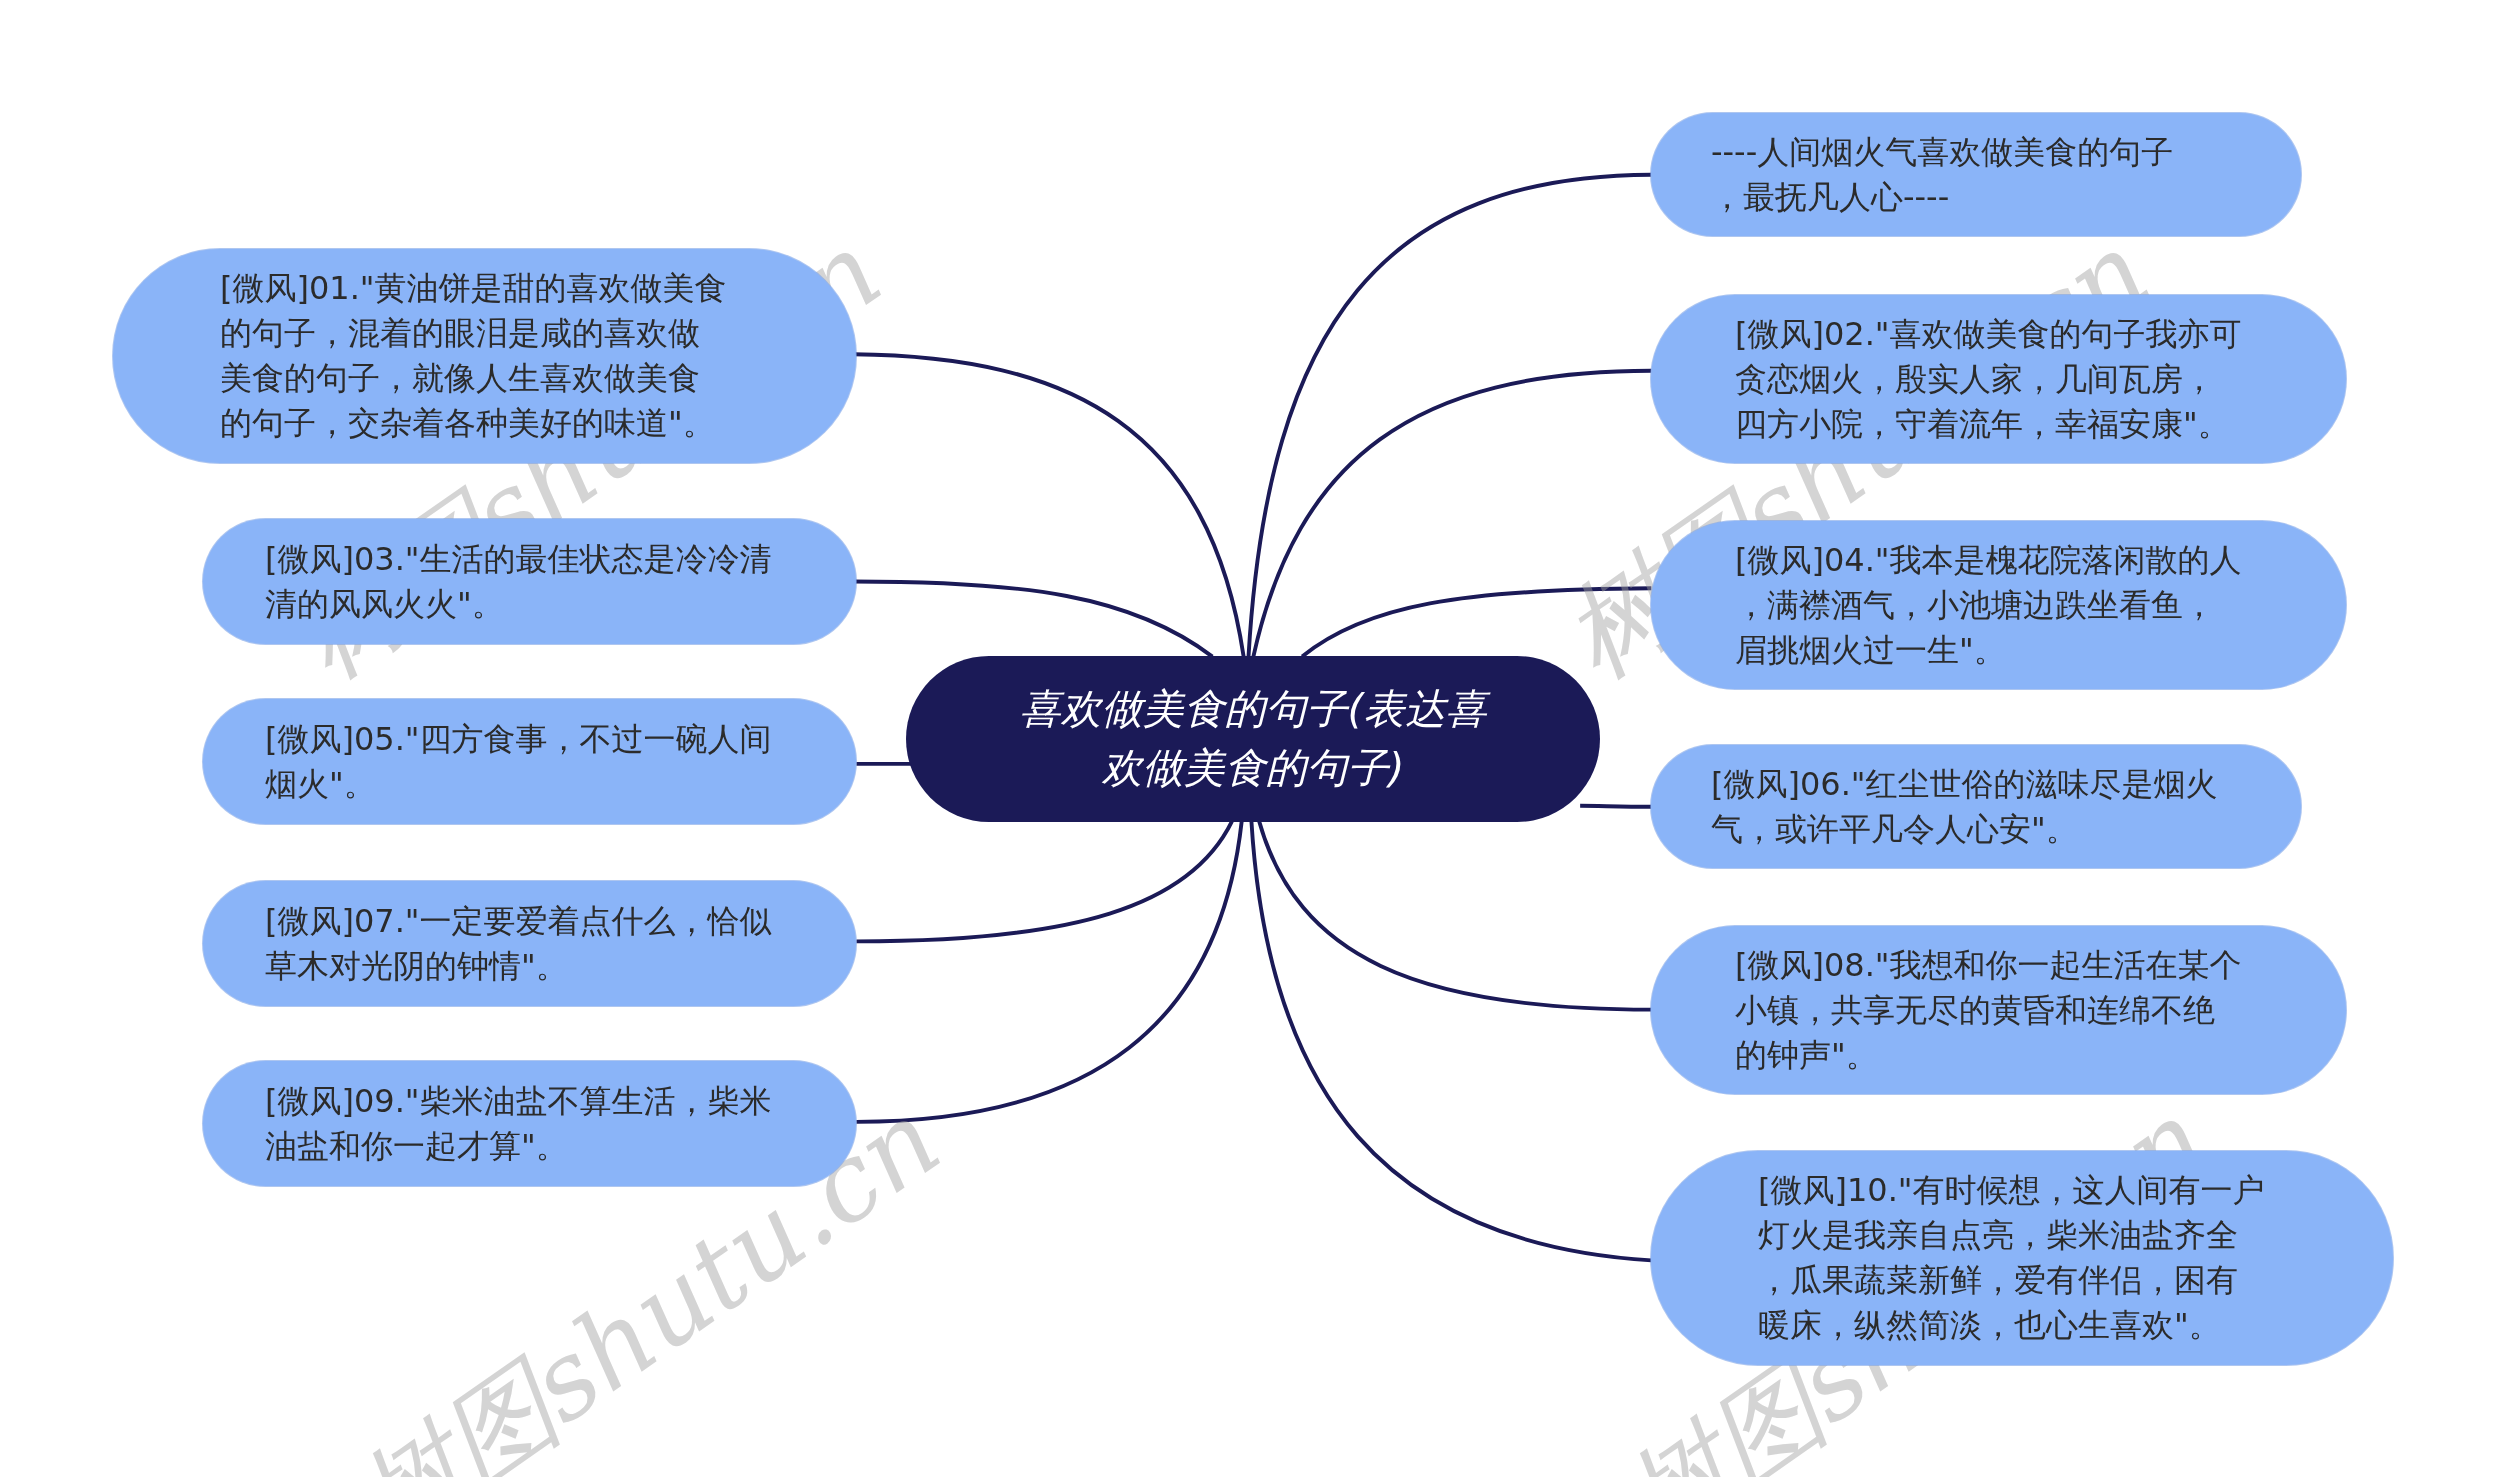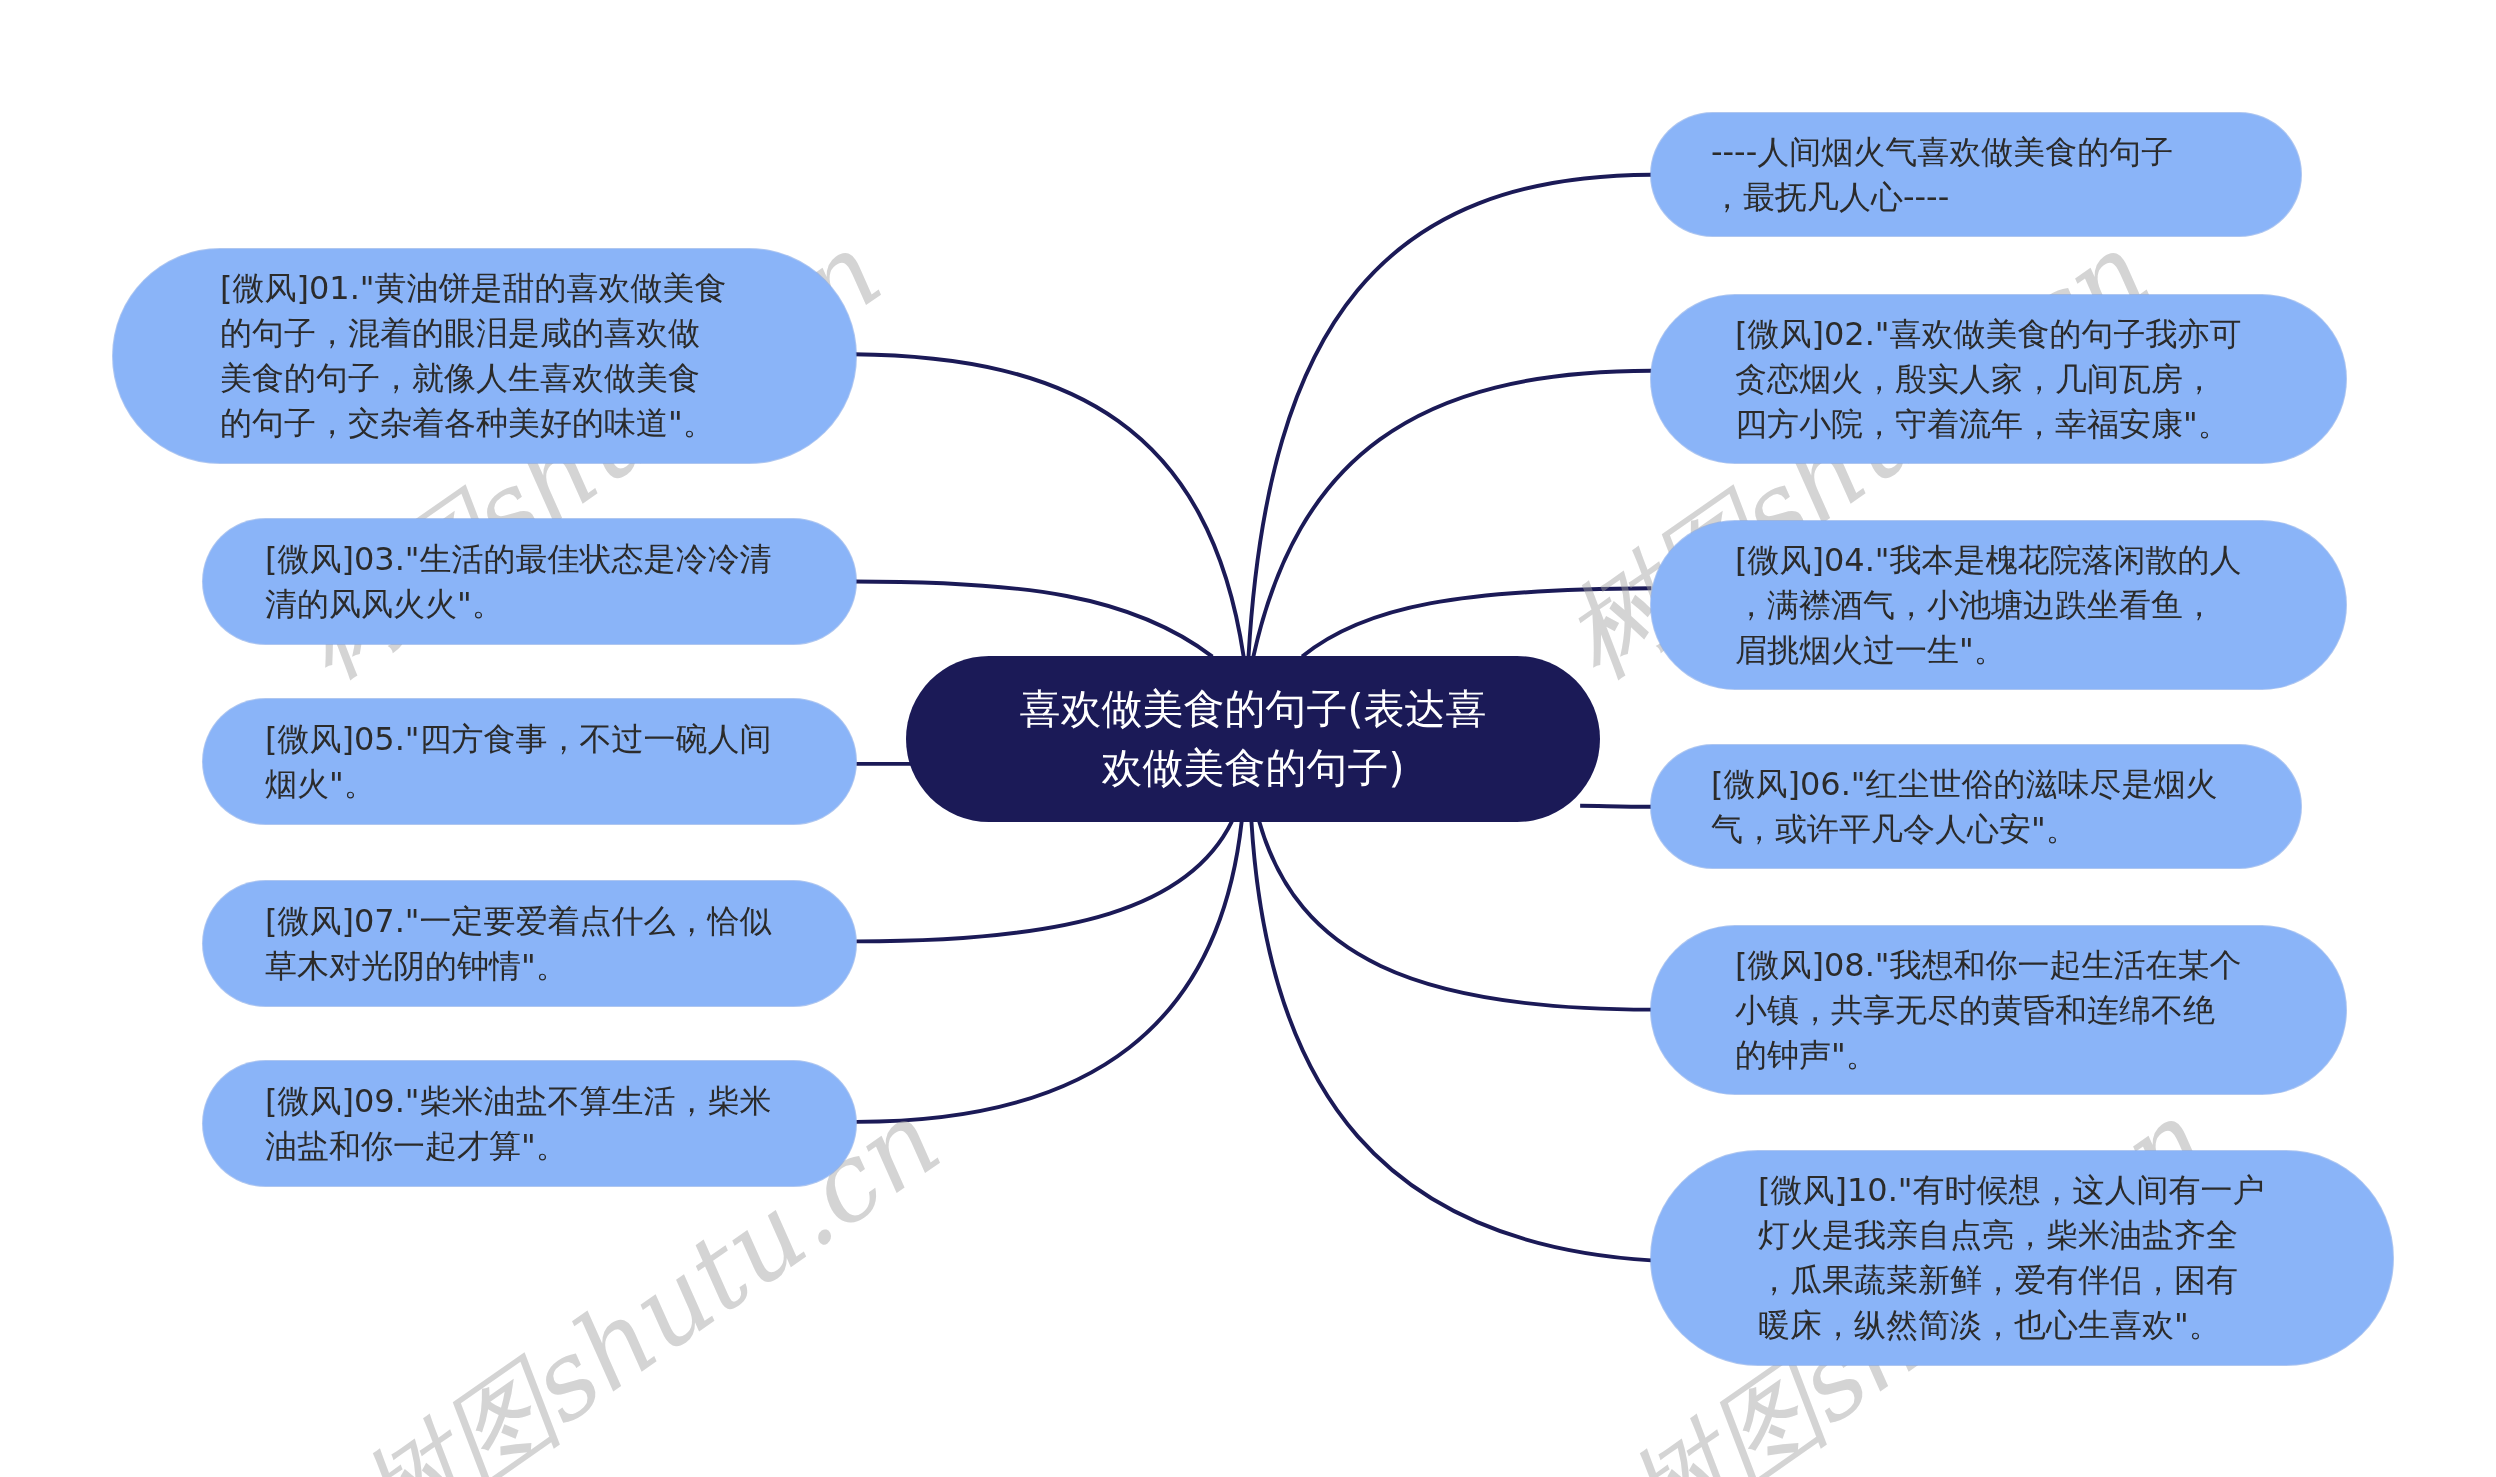--- a/index.html
+++ b/index.html
@@ -14,21 +14,21 @@
     background:#8AB4F8; border-radius:974px;
     display:flex; align-items:center;
     color:#2b2b2b; font-size:32px; line-height:45px;
     box-shadow:0 0 0 1px rgba(120,160,230,0.6);
   }
   .node .txt { white-space:pre-line; }
   .center {
     position:absolute; box-sizing:border-box;
     background:#1B1A57; border-radius:974px;
     display:flex; align-items:center; justify-content:center; text-align:center;
-    color:#ffffff; font-size:41px; line-height:59px;
+    color:#ffffff; font-size:41px; line-height:59px;font-style:italic;
   }
   .center .txt { white-space:pre-line; }
   .wm {
     position:absolute; color:rgba(160,160,160,0.45);
     font-family:"DejaVu Serif","Liberation Serif",serif; font-style:italic;
     font-size:107px; transform:rotate(-35deg); transform-origin:left bottom;
     white-space:nowrap; pointer-events:none;
   }
 </style>
 </head>

